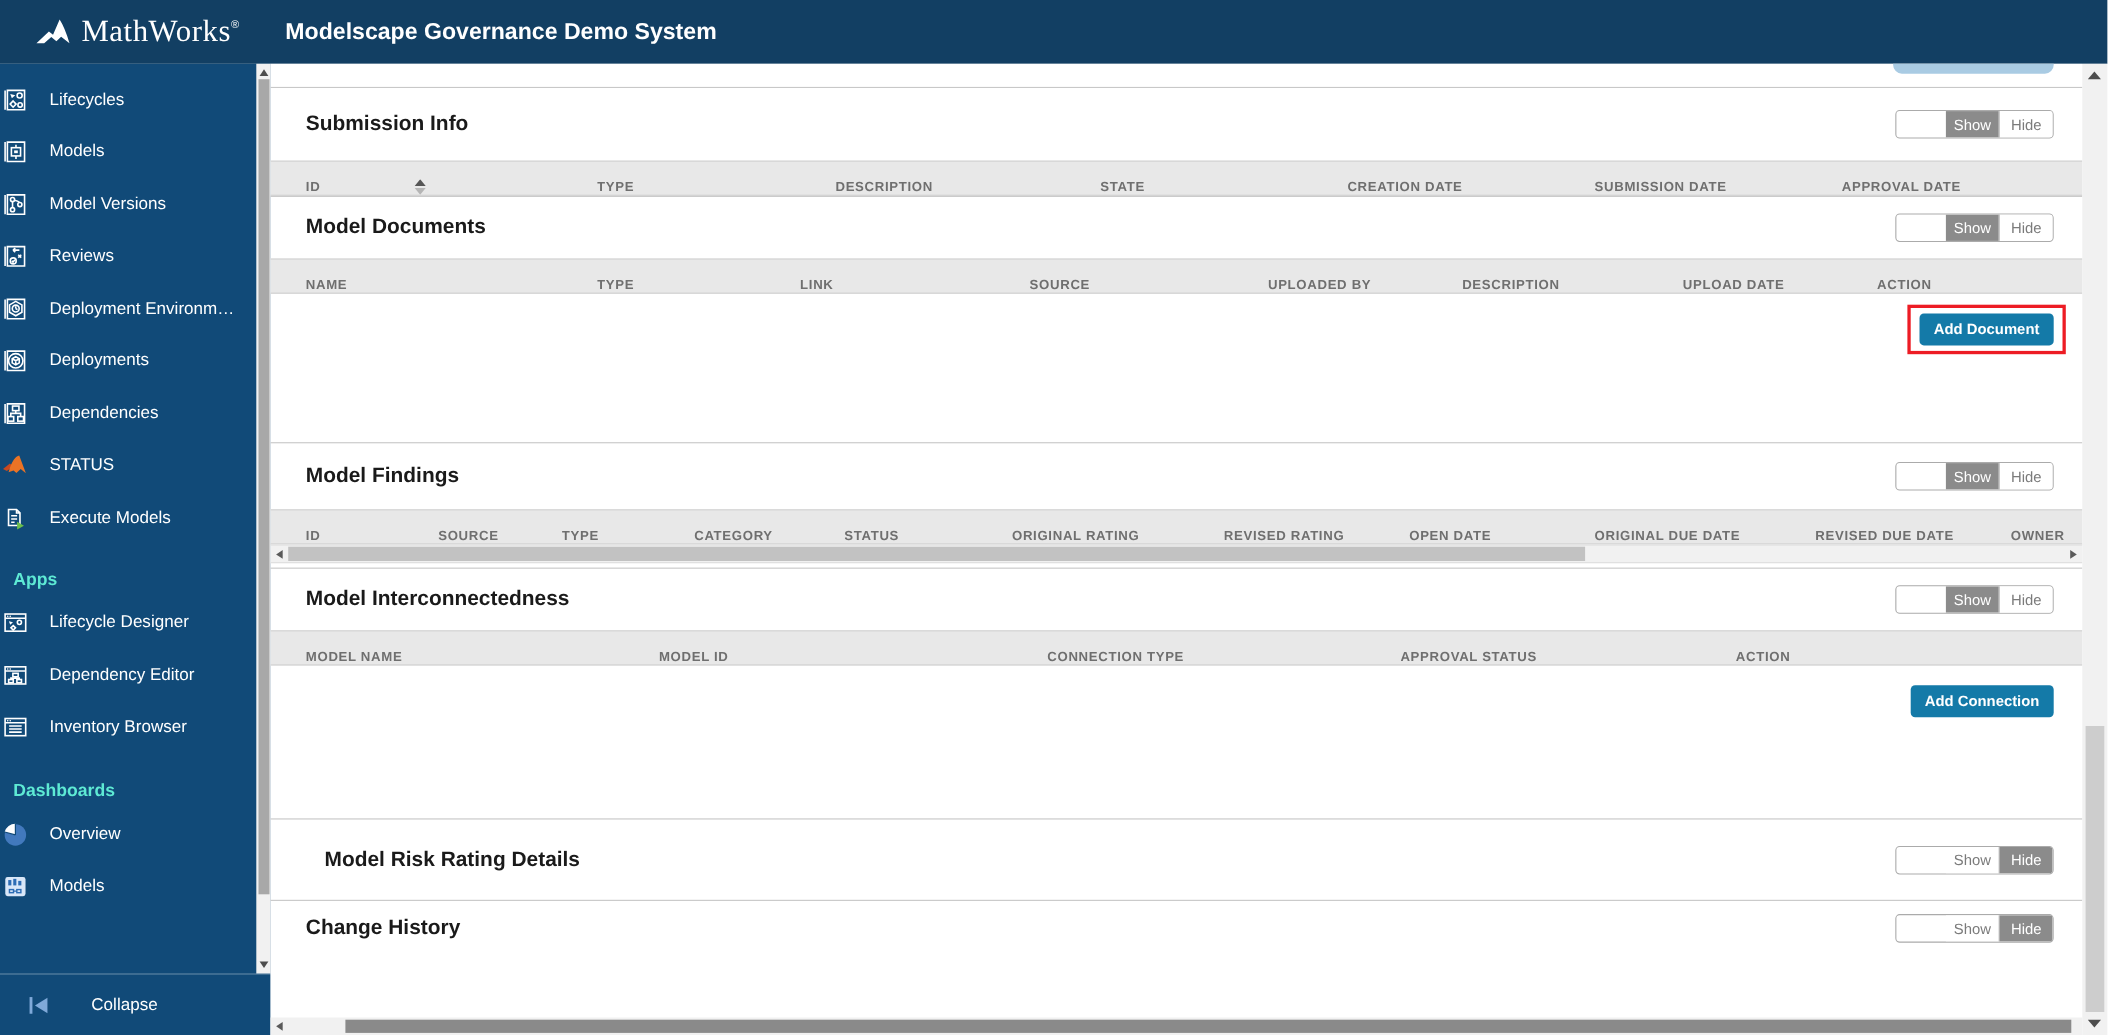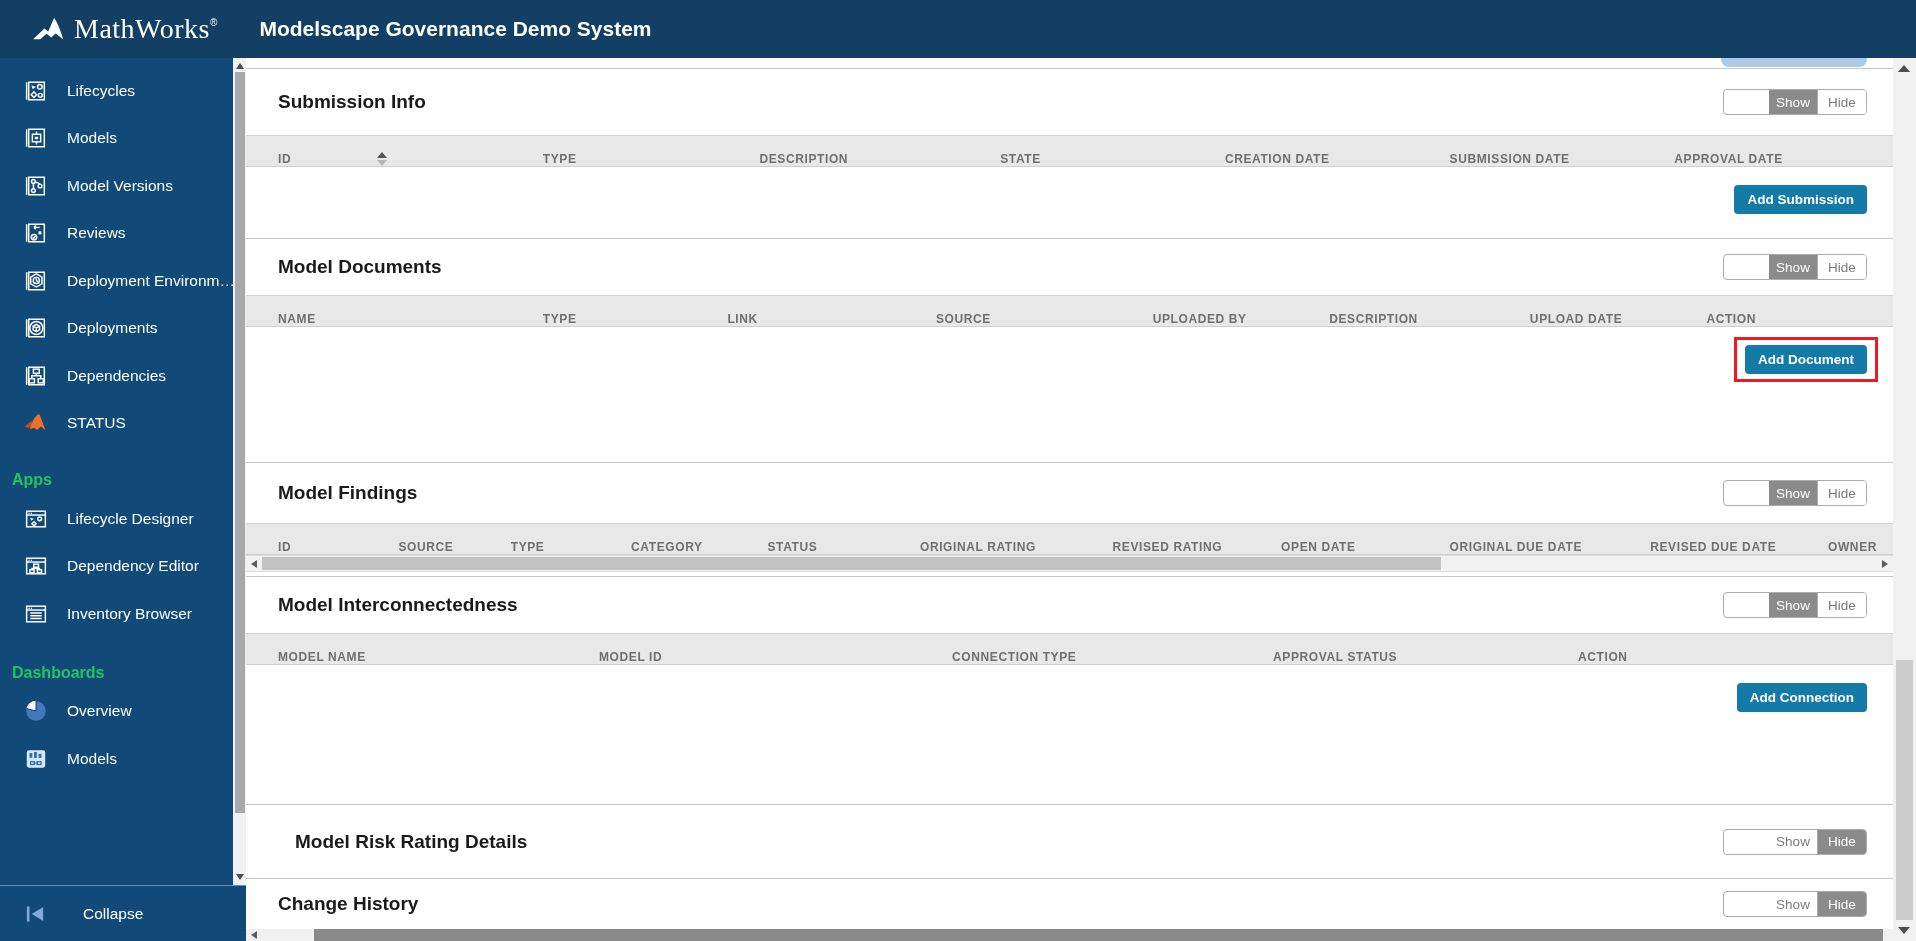--- a/index.html
+++ b/index.html
@@ -10,24 +10,24 @@
   .brand { display:flex; align-items:flex-start; color:#fff; }
   .brand-name { font-family:"Liberation Serif","DejaVu Serif",serif; font-size:28px; letter-spacing:.5px; margin-left:8px; }
   .brand-reg { font-size:10px; margin-top:4px; }
   .app-title { color:#fff; font-size:21px; font-weight:700; margin-left:42px; }
 
   .app-body { display:flex; height:883px; }
 
   
   .sidebar { width:246px; background:#114A78; position:relative; flex:none; }
   .side-scroll-area { position:absolute; top:0; left:0; right:0; bottom:56px; overflow:hidden; padding-top:9px; }
-  .side-item { height:47.5px; display:flex; align-items:center; padding-left:22px; color:#fff; cursor:pointer; }
+  .side-item { height:47.5px; display:flex; align-items:center; color:#fff; cursor:pointer; }
   .side-item .icon { width:27px; height:27px; flex:none; display:flex; align-items:center; justify-content:center; }
   .side-item .lbl { margin-left:18px; font-size:15.5px; white-space:nowrap; }
-  .side-heading { color:#22c55e; font-size:16px; font-weight:700; padding-left:12px; height:30px; display:flex; align-items:center; }
+  .side-heading { color:#5eead4; font-size:16px; font-weight:700; padding-left:12px; height:30px; display:flex; align-items:center; }
   .mt18 { margin-top:18px; } .mt20 { margin-top:20px; }
 
   .side-scrollbar { position:absolute; top:0; right:0; width:13px; height:827px; background:#F1F1F1; }
   .side-scrollbar .thumb { position:absolute; top:14px; left:1.5px; width:10px; height:741px; background:#A8A8A8; }
   .arr { width:0; height:0; position:absolute; left:2.5px; }
   .arr-up { border-left:4px solid transparent; border-right:4px solid transparent; border-bottom:6px solid #4D4D4D; top:5px; }
   .arr-down { border-left:4px solid transparent; border-right:4px solid transparent; border-top:6px solid #4D4D4D; bottom:5px; }
 
   .side-footer { position:absolute; bottom:0; left:0; width:100%; height:56px; border-top:1px solid rgba(255,255,255,.38); display:flex; align-items:center; padding-left:22px; color:#fff; cursor:pointer;gap:17px; }
   .side-footer .lbl { margin-left:18px; font-size:15.5px; }
@@ -198,20 +198,30 @@
       <div class="side-item">
         <span class="icon">
           <svg width="27" height="26" viewBox="0 0 25 24">
             <path d="M2.5 15.2 L8.3 10.4 L11.2 12.7 L5.8 16.9 Z" fill="#C8481F"></path>
             <path d="M7.2 17.8 C10 8.2 13.2 4.2 16.2 3.8 L21.8 18.6 L17.4 15.2 L13.8 18.4 L11.4 16.4 Z" fill="#EA7325"></path>
           </svg>
         </span>
         <span class="lbl">STATUS</span>
       </div>
 
+      <div class="side-item">
+        <span class="icon">
+          <svg width="26" height="26" viewBox="0 0 25 24" fill="none" stroke="#fff" stroke-width="1.4">
+            <path d="M6.5 4.5 h7 l3 3 v11 h-10 z M13.5 4.5 v3 h3"></path>
+            <path d="M8.8 10 h5.2 M8.8 12.8 h5.2 M8.8 15.6 h3"></path>
+            <path d="M14 15.2 l6 3.4 -6 3.4 z" fill="#6ABF4B" stroke="none"></path>
+          </svg>
+        </span>
+        <span class="lbl">Execute Models</span>
+      </div>
 
       <div class="side-heading mt18">Apps</div>
 
       <div class="side-item">
         <span class="icon">
           <svg width="26" height="26" viewBox="0 0 25 24" fill="none" stroke="#fff" stroke-width="1.4">
             <rect x="3.5" y="4.5" width="18" height="15"></rect>
             <path d="M3.5 8.2 h18"></path>
             <circle cx="5.8" cy="6.4" r=".7" fill="#fff" stroke="none"></circle>
               <circle cx="8" cy="6.4" r=".7" fill="#fff" stroke="none"></circle>
@@ -321,25 +331,20 @@
               <span class="tri-up"></span>
               <span class="tri-dn"></span>
             </span>
         </div>
         <div class="col-cell" style="width:13.5%">TYPE</div>
         <div class="col-cell" style="width:15%">DESCRIPTION</div>
         <div class="col-cell" style="width:14%">STATE</div>
         <div class="col-cell" style="width:14%">CREATION DATE</div>
         <div class="col-cell" style="width:14%">SUBMISSION DATE</div>
         <div class="col-cell" style="width:13%">APPROVAL DATE</div>
-      </div>
-      <div class="body-pad-s0">
-        <div class="action-abs">
-          <button class="btn-primary">Add Submission</button>
-        </div>
       </div>
     </section>
 
     <section class="section">
       <div class="sec-head head-s1">
         <div class="sec-title">Model Documents</div>
         <div class="toggle">
           <button class="active">Show</button>
           <div class="sep"></div>
           <button>Hide</button>

